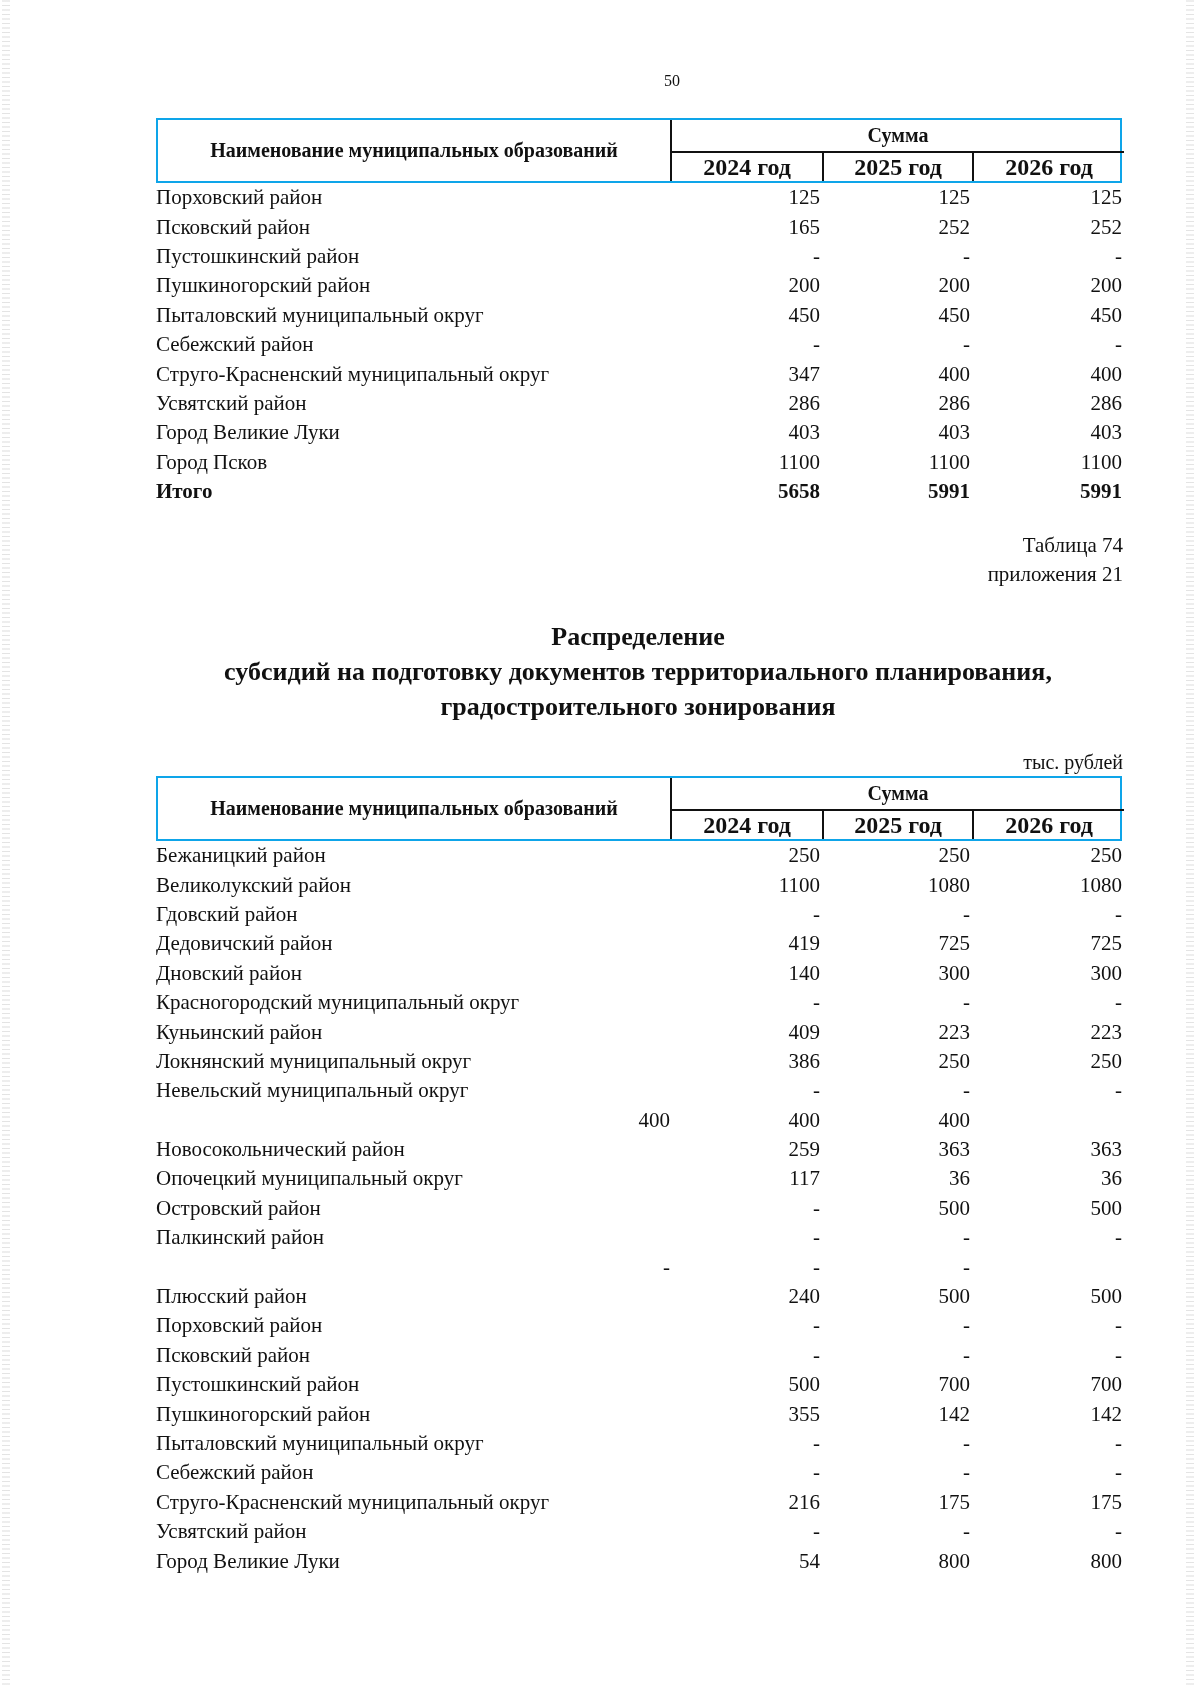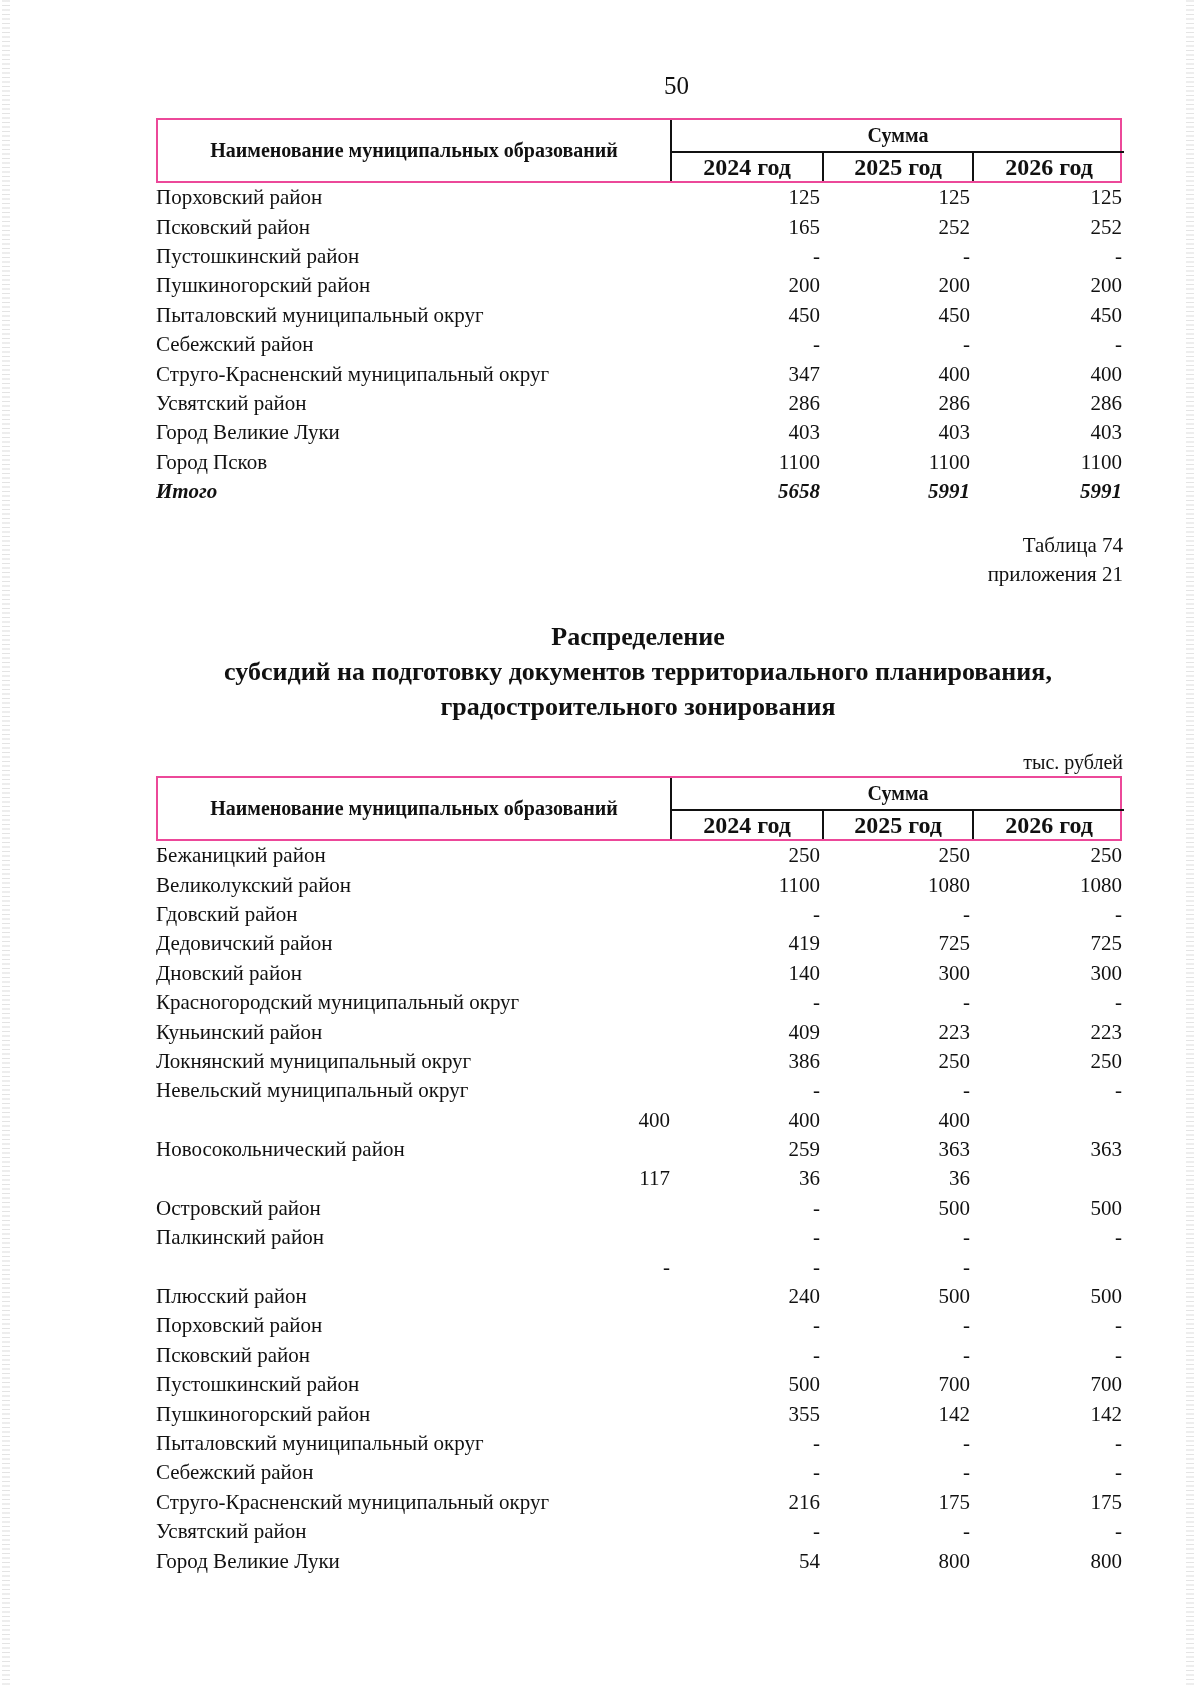--- a/index.html
+++ b/index.html
@@ -11,31 +11,31 @@
   .edge-left, .edge-right {
     position: absolute; top: 0; bottom: 0; width: 8px;
     background: repeating-linear-gradient(180deg, #e6e6e6 0 2px, #fff 2px 5px, #d8d8d8 5px 6px, #fff 6px 9px);
     opacity: 0.7;
   }
   .edge-left { left: 2px; }
   .edge-right { right: 6px; }
 
   .page-number {
     position: absolute; top: 72px; left: 0; width: 1356px;
-    text-align: center; font-size: 25px;
+    text-align: center; font-size: 16px;
   }
   
   .page-number { width: auto; left: 664px; }
 
   .table-wrap { position: absolute; left: 156px; width: 966px; }
   .hdr {
     display: grid;
     grid-template-columns: 514px 150px 150px 152px;
     grid-template-rows: 33px 28px;
-    border: 2px solid #ec4899;
+    border: 2px solid #0ea5e9;
     box-sizing: border-box;
     font-weight: bold;
   }
   .hdr .name {
     grid-row: 1 / span 2; grid-column: 1;
     display: flex; align-items: center; justify-content: center;
     border-right: 2px solid #111;
     font-size: 20px;
   }
   .hdr .sum {
@@ -52,21 +52,21 @@
 
   .rows { font-size: 21px; }
   .row {
     display: grid;
     grid-template-columns: 514px 150px 150px 152px;
     height: 29.4px; align-items: center;
   }
   .row .label { padding-left: 0; white-space: nowrap; }
   .row .v { text-align: right; padding-right: 0; }
   .row .v1 { padding-right: 0; }
-  .row.total { font-weight: bold; font-style: italic; }
+  .row.total { font-weight: bold; }
 
   .t1 { top: 118px; }
   .t2 { top: 776px; }
 
   .right-note {
     position: absolute; right: 77px; text-align: right; font-size: 21px;
   }
   .title {
     position: absolute; left: 0; width: 1276px; text-align: center;
     font-weight: bold; font-size: 26px; line-height: 35px;
@@ -238,20 +238,21 @@
         <div class="v v2">400</div>
         <div class="v v3">400</div>
       </div>
       <div class="row">
         <div class="label">Новосокольнический район</div>
         <div class="v v1">259</div>
         <div class="v v2">363</div>
         <div class="v v3">363</div>
       </div>
       <div class="row">
+        <div class="label">Опочецкий муниципальный округ</div>
         <div class="v v1">117</div>
         <div class="v v2">36</div>
         <div class="v v3">36</div>
       </div>
       <div class="row">
         <div class="label">Островский район</div>
         <div class="v v1">-</div>
         <div class="v v2">500</div>
         <div class="v v3">500</div>
       </div>

